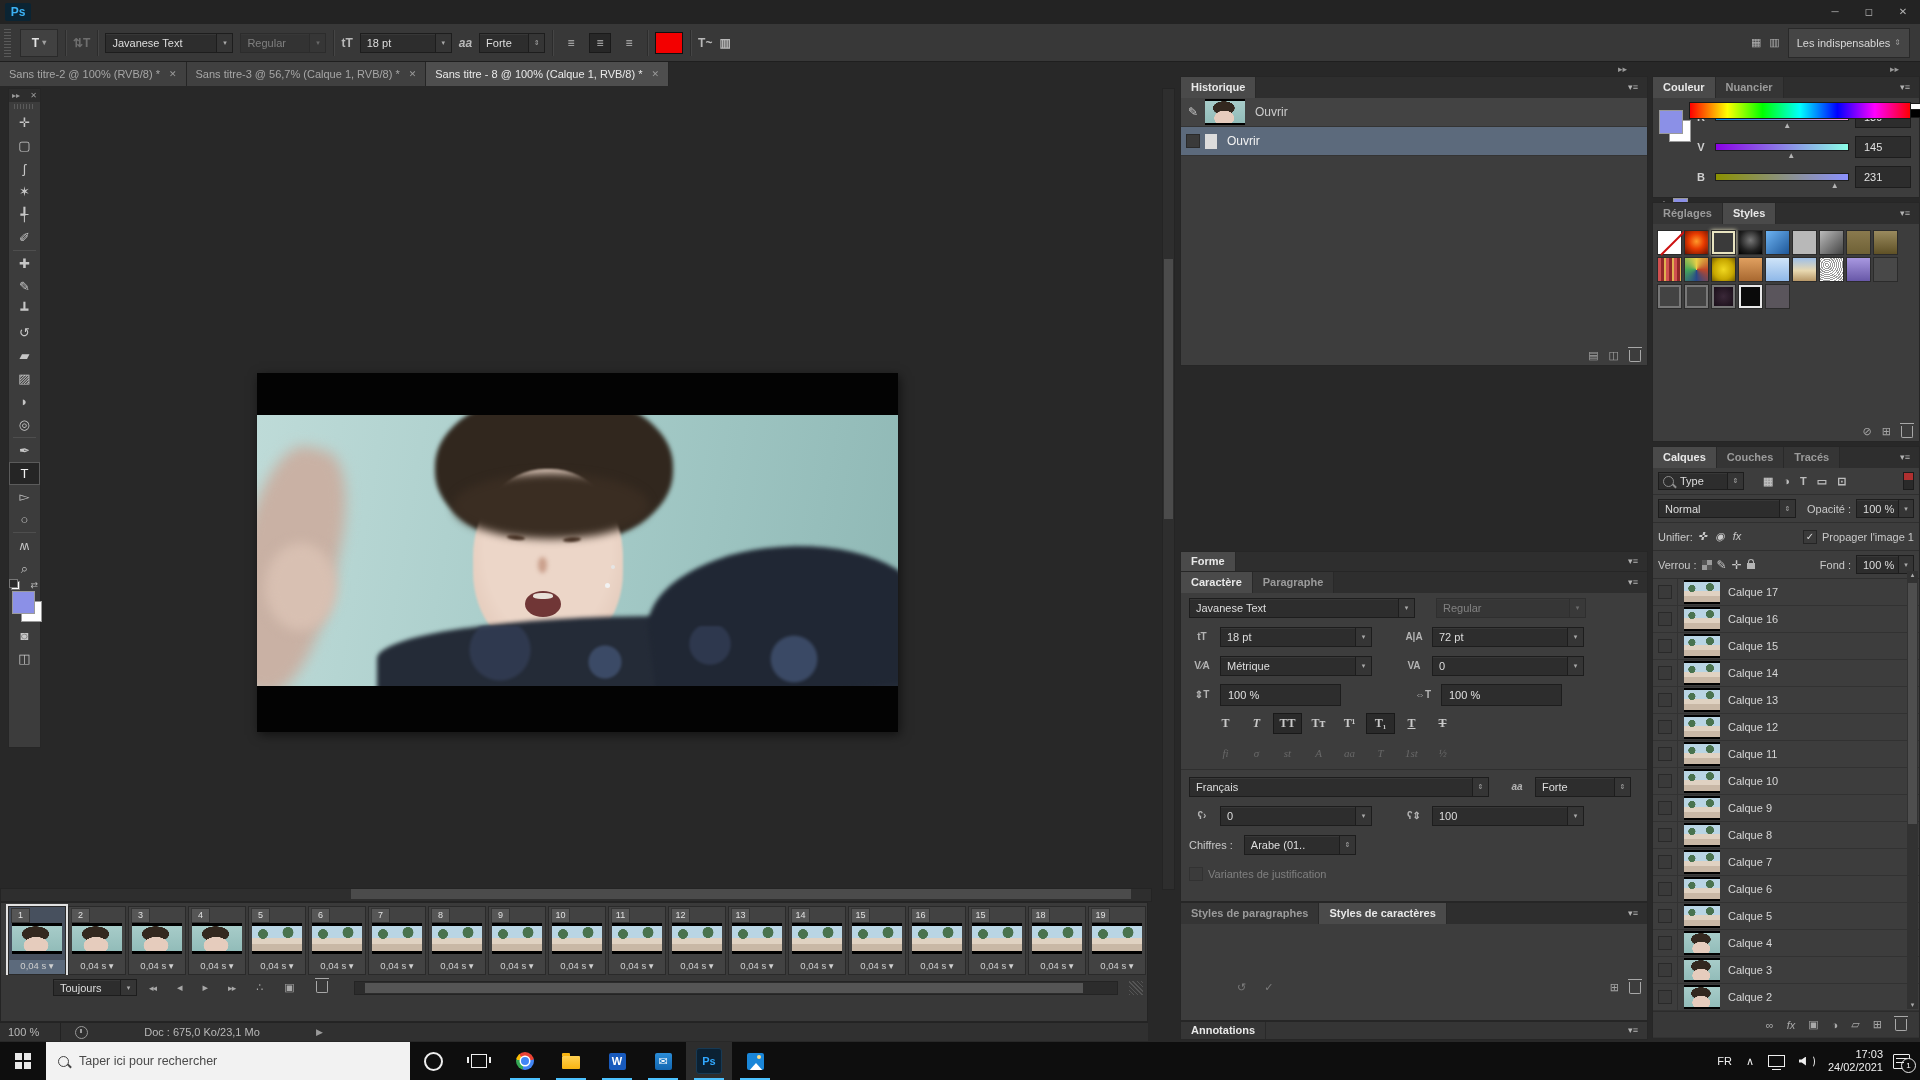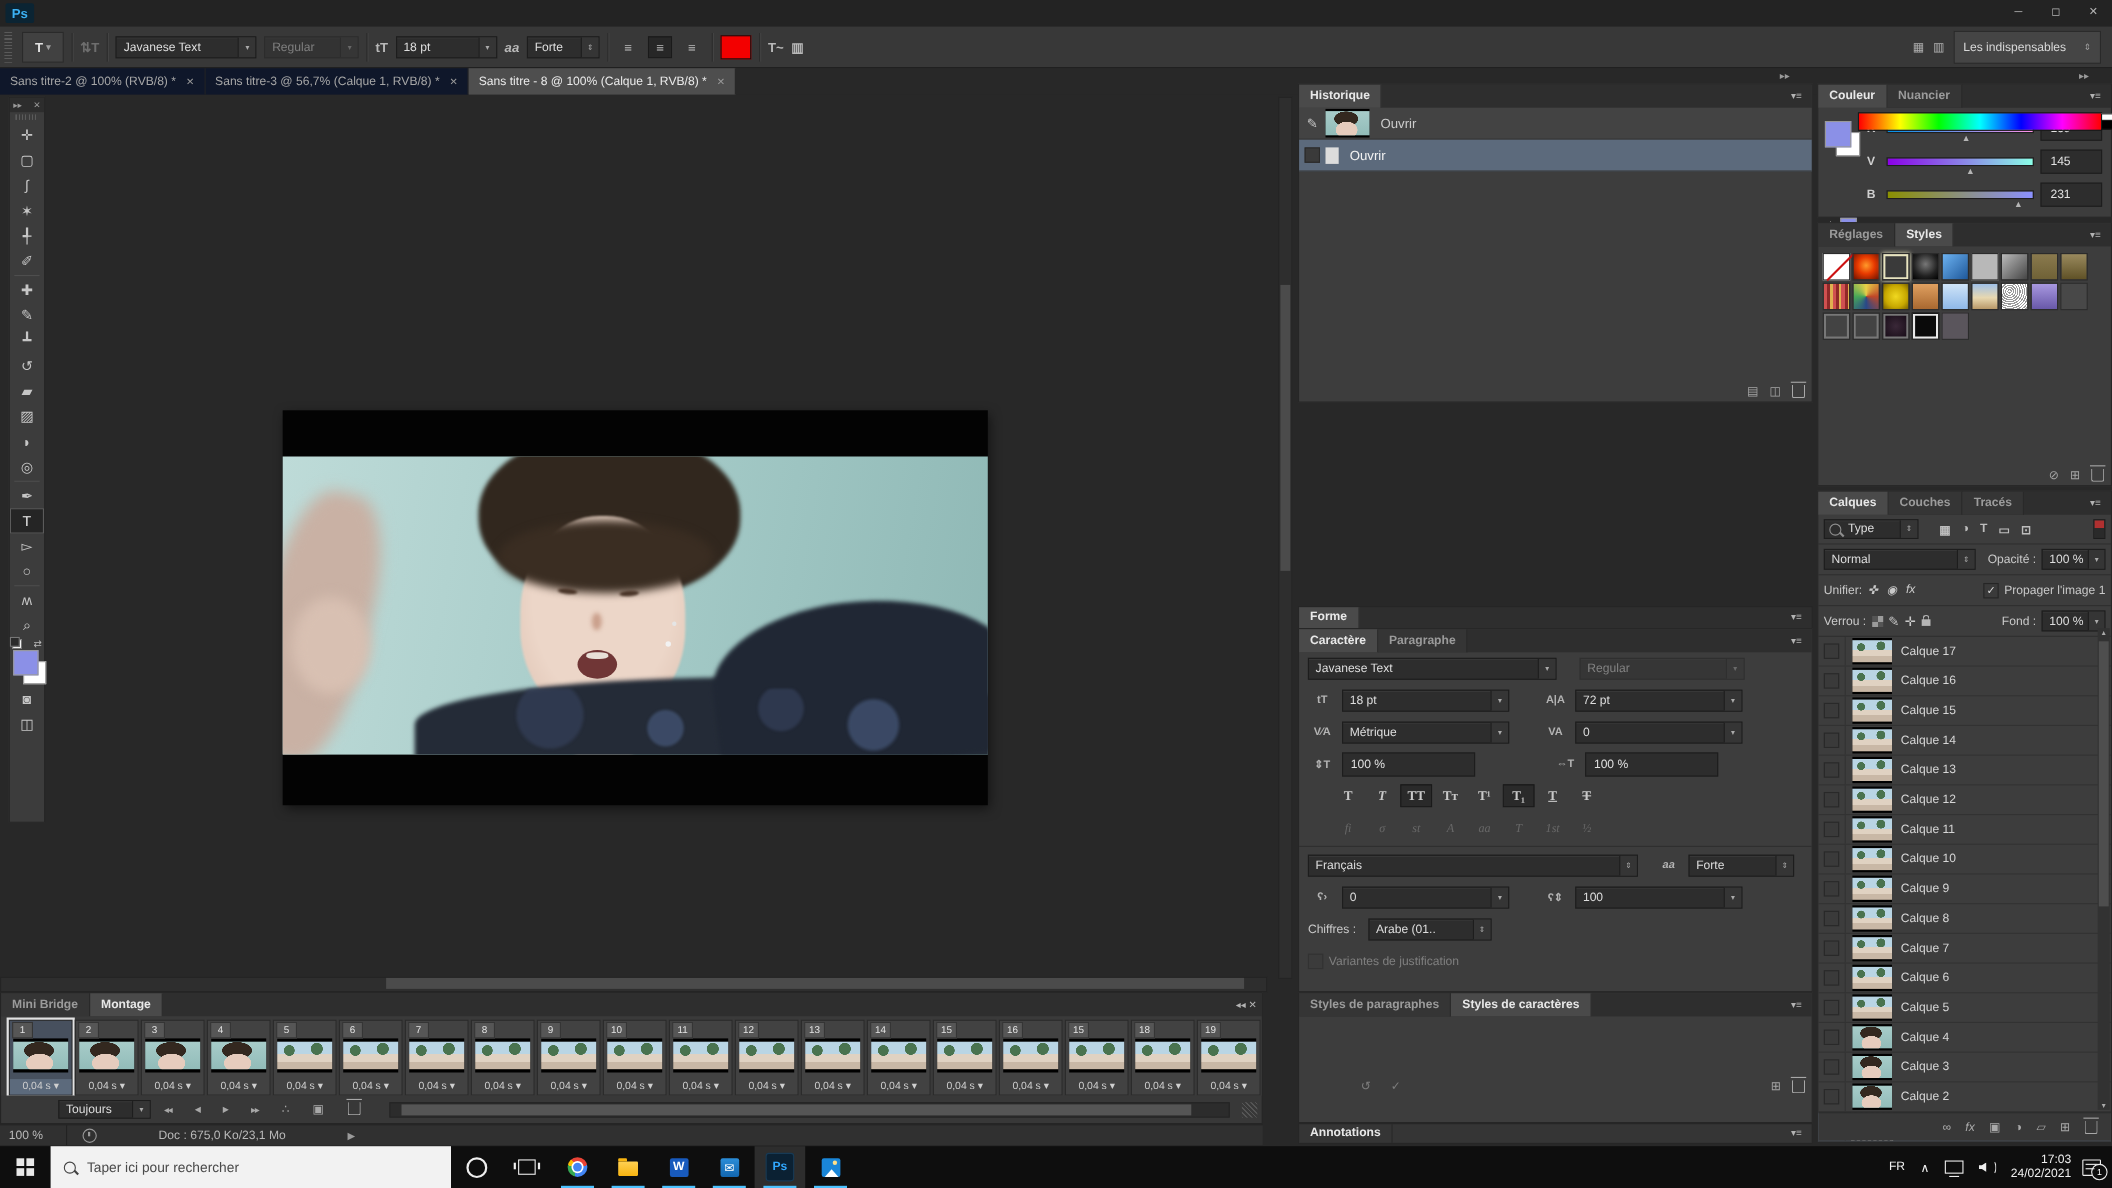--- a/index.html
+++ b/index.html
@@ -23,24 +23,24 @@
       display:inline-flex;align-items:center;font-size:11px;color:#dedede;box-sizing:border-box}
   .dd .txt{padding:0 6px;white-space:nowrap;overflow:hidden}
   .dd .arrbox{margin-left:auto;width:15px;align-self:stretch;border-left:1px solid #1d1d1d;display:flex;align-items:center;justify-content:center;font-size:7px;color:#aaa;background:#353535}
   .disabled{opacity:.42}
   .icolbl{color:#b8b8b8;font-size:12px;font-weight:bold}
   .alignbtn{width:22px;height:20px;display:flex;align-items:center;justify-content:center;color:#bdbdbd;font-size:12px}
   .alignbtn.active{background:#272727;box-shadow:inset 0 0 0 1px #1a1a1a}
   .redswatch{width:26px;height:20px;background:#f30000;border:1px solid #101010}
   .ob-right{margin-left:auto;display:flex;align-items:center;gap:8px;margin-right:10px}
   .miniic{color:#aeaeae;font-size:11px}
-  .ws-btn{height:20px;padding:4px 8px;background:#454545;border:1px solid #292929;display:flex;align-items:center;gap:16px;font-size:11px;color:#d8d8d8}
+  .ws-btn{height:20px;padding:4px 8px;background:#454545;border:1px solid #292929;display:flex;align-items:center;gap:4px;font-size:11px;color:#d8d8d8}
   
   .tabbar{left:0;top:62px;width:1920px;height:24px;background:#282828;display:flex;align-items:flex-end}
-  .dtab{height:24px;background:#0f172a;color:#a6a6a6;font-size:11px;padding:0 9px;display:flex;align-items:center;gap:9px;border-right:1px solid #252525;box-sizing:border-box}
+  .dtab{height:24px;background:#404040;color:#a6a6a6;font-size:11px;padding:0 9px;display:flex;align-items:center;gap:9px;border-right:1px solid #252525;box-sizing:border-box}
   .dtab.active{background:#4e4e4e;color:#eaeaea}
   .dtab .x{font-size:9px;color:#9a9a9a}
   
   .toolbar{left:8px;top:88px;width:33px;height:660px;background:#3c3c3c;border:1px solid #262626;box-sizing:border-box}
   .tb-head{height:13px;background:#2d2d2d;display:flex;justify-content:space-between;align-items:center;padding:0 3px;font-size:8px;color:#9a9a9a}
   .tb-grip{height:5px;margin:2px 5px;background:repeating-linear-gradient(90deg,#5b5b5b 0 1px,transparent 1px 3px)}
   .tool{height:23px;display:flex;align-items:center;justify-content:center;color:#c6c6c6;font-size:13px}
   .tool.active{background:#252525;box-shadow:inset 0 0 0 1px #5b5b5b;color:#f0f0f0}
   .tdiv{height:1px;background:#4e4e4e;margin:1px 4px}
   .tb-colors{position:relative;height:44px}
@@ -389,28 +389,20 @@
   </div>
 
   <div class="abs vscroll">
       <div class="vthumb"></div>
     </div>
   <div class="abs hscroll">
       <div class="hthumb"></div>
     </div>
 
   <div class="abs timeline">
-    <div class="rphead">
-      <div class="rptab">Mini Bridge</div>
-      <div class="rptab active">Montage</div>
-      <div class="rpmenu">
-        <span>◂◂</span>
-        <span>✕</span>
-      </div>
-    </div>
     <div class="tl-frames" id="frames">
       <div class="tl-menu">▾≡</div>
     <div class="frame sel">
           <div class="fr-num">1</div>
           <div class="fr-th">
             <div class="timg thumb-face"></div>
           </div>
           <div class="fr-dur">0,04 s ▾</div>
         </div>
         <div class="frame">

